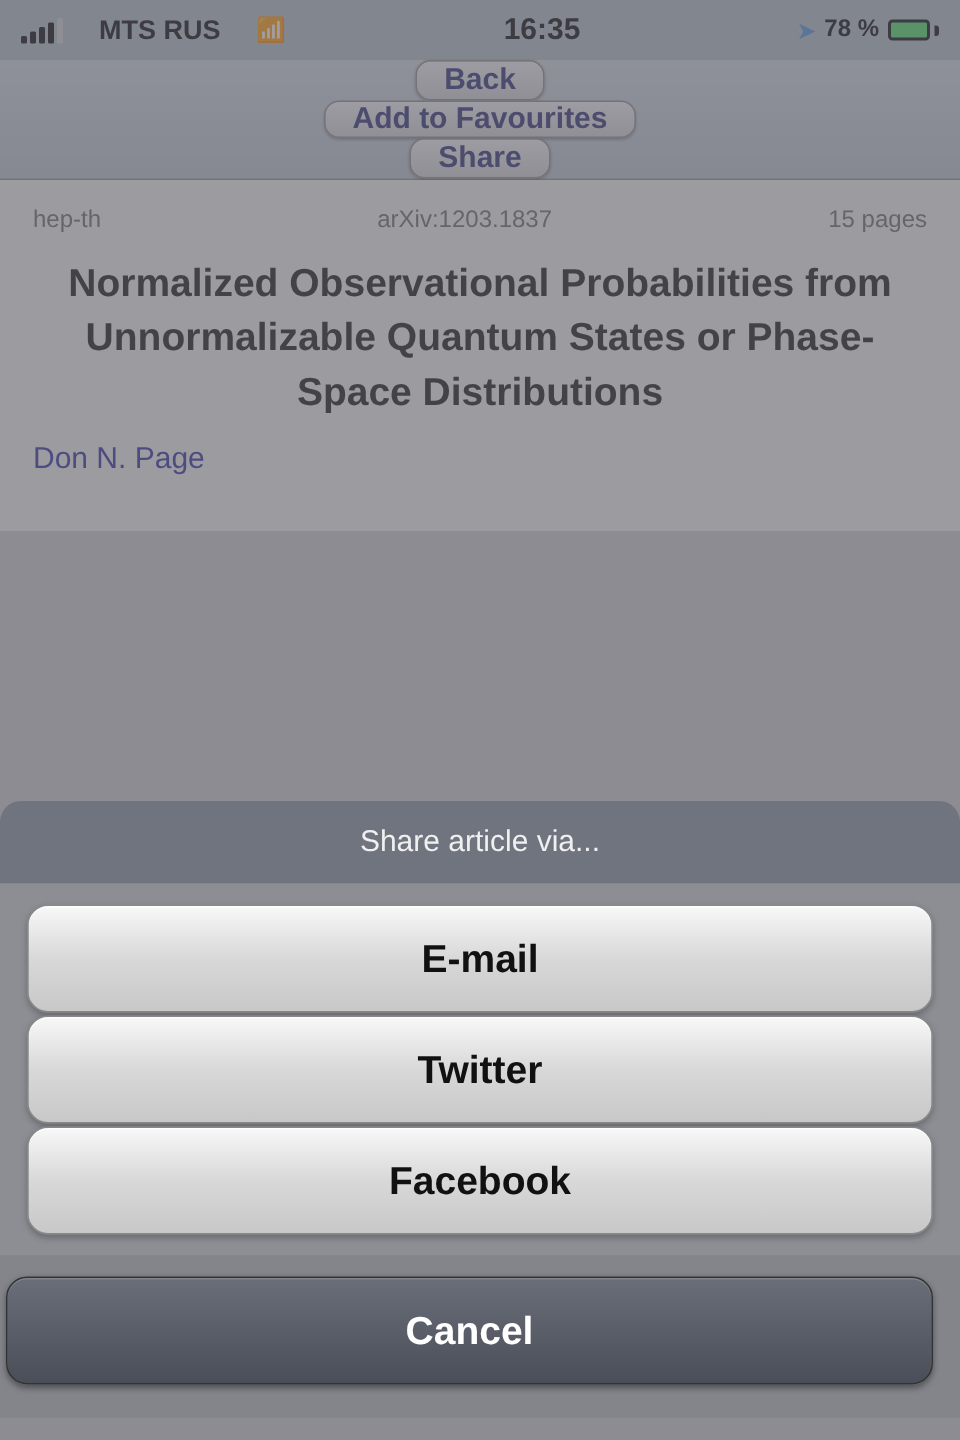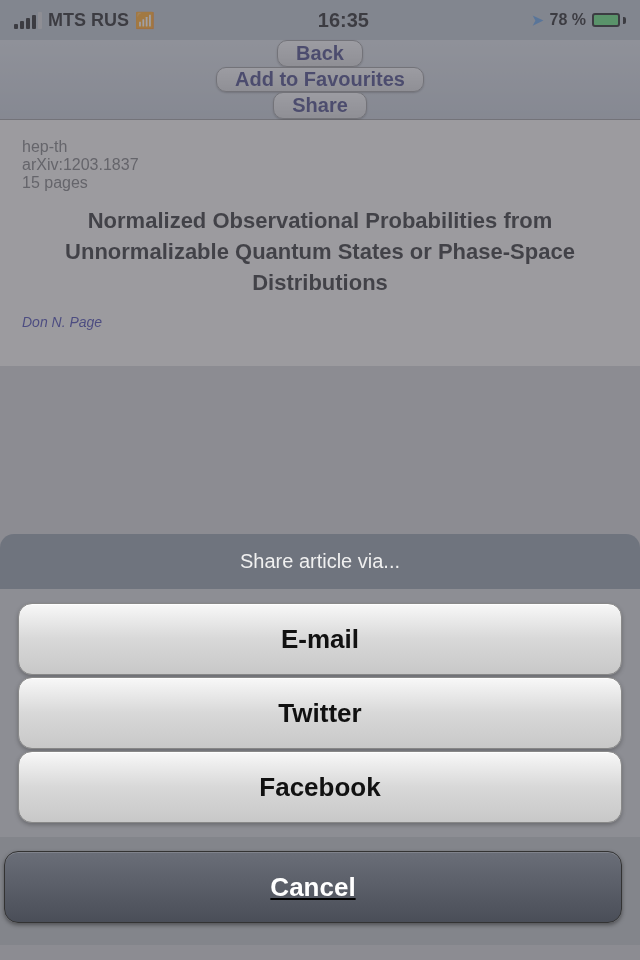--- a/index.html
+++ b/index.html
@@ -22,21 +22,21 @@
       align-items: center;
       justify-content: space-between;
       padding: 0 14px;
       font-size: 18px;
       font-weight: 600;
       color: #000;
     }
     .status-left {
       display: flex;
       align-items: center;
-      gap: 6px;
+      gap: 24px;
     }
     .signal-bars {
       display: flex;
       align-items: flex-end;
       gap: 2px;
       height: 18px;
     }
     .bar {
       background: #000;
       width: 4px;
@@ -117,35 +117,33 @@
       background: #f0ede8;
       padding: 18px 22px 16px 22px;
       position: relative;
     }
     .article-meta {
       display: flex;
       justify-content: space-between;
       color: #666;
       font-size: 16px;
       margin-bottom: 14px;
-      flex-direction: column;
     }
     .article-title {
-      font-size: 22px;
+      font-size: 26px;
       font-weight: 700;
       color: #111;
       text-align: center;
       line-height: 1.4;
       margin-bottom: 16px;
     }
     .article-author {
       color: #2a2a9e;
-      font-size: 14px;
+      font-size: 20px;
       margin-bottom: 20px;
-      font-style: italic;
     }
     .article-preview {
       color: #555;
       font-size: 16px;
       line-height: 1.5;
       opacity: 0.7;
     }
 
     
     #overlay {
@@ -200,21 +198,20 @@
       cursor: pointer;
       display: flex;
       align-items: center;
       justify-content: center;
       box-shadow: 0 2px 4px rgba(0,0,0,0.25), inset 0 1px 0 rgba(255,255,255,0.8);
     }
 
     .cancel-group {
       background: rgba(130, 132, 138, 0.96);
       padding: 14px 18px 22px 4px;
-      text-decoration: underline;
     }
 
     .cancel-btn {
       width: 100%;
       height: 72px;
       border-radius: 14px;
       background: linear-gradient(180deg, #6a6e78 0%, #4a4e58 100%);
       border: 1px solid #333;
       font-size: 26px;
       font-weight: 700;

